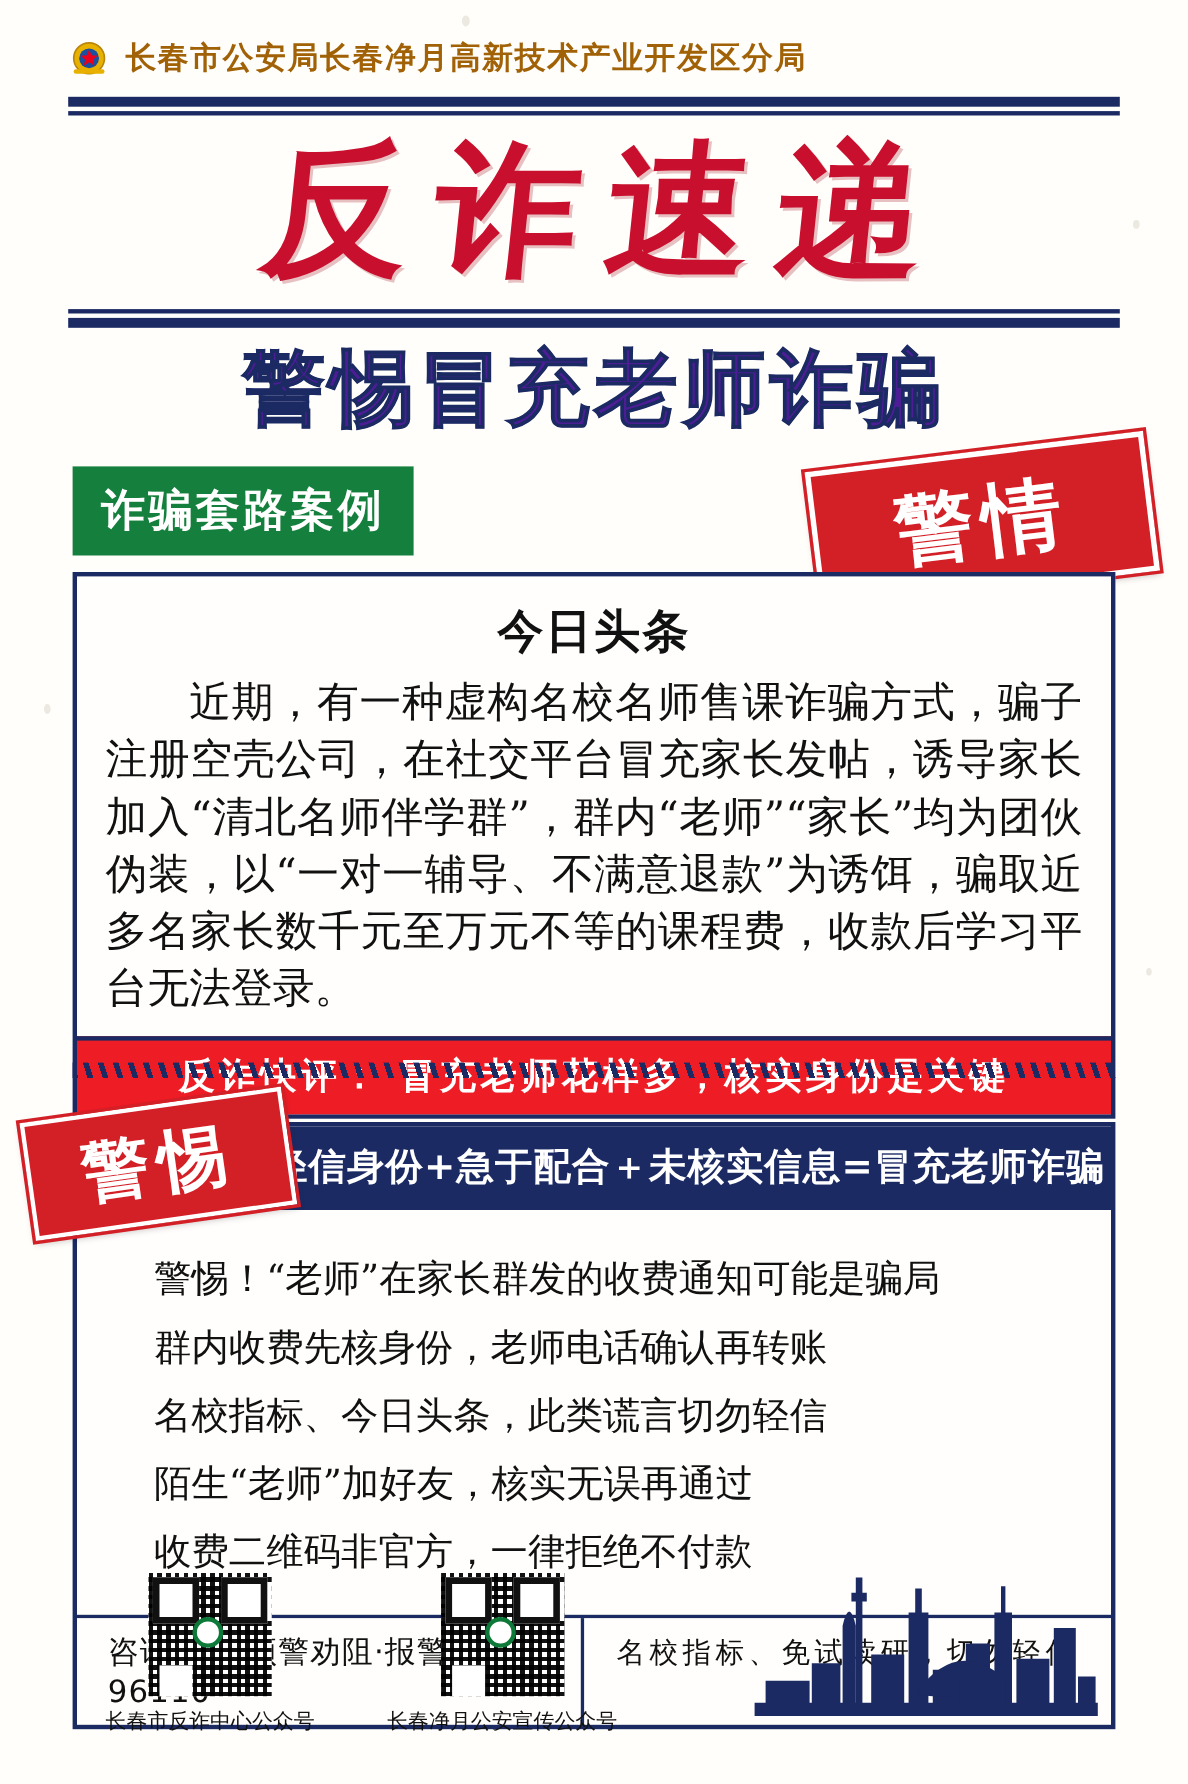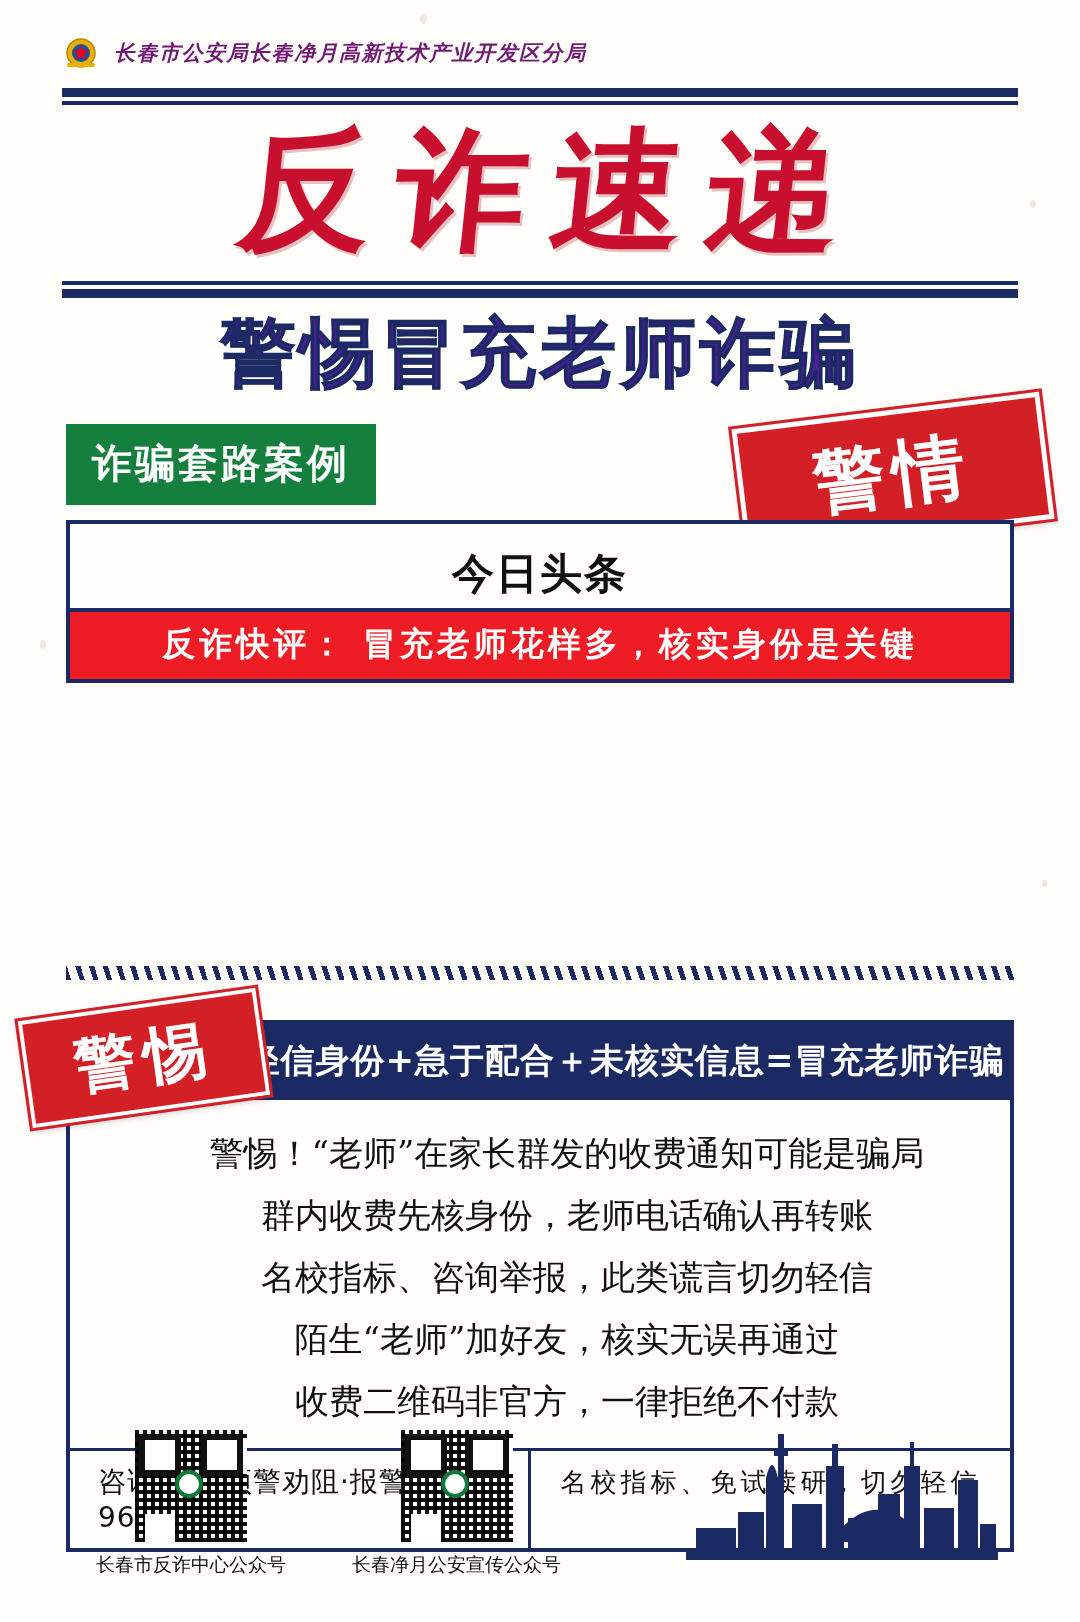--- a/index.html
+++ b/index.html
@@ -31,26 +31,25 @@
     gap: 14px;
   }
   .police-badge {
     width: 38px;
     height: 38px;
     position: relative;
     flex: 0 0 auto;
   }
   .org-name {
     font-family: "DejaVu Sans", sans-serif;
-    font-size: 21px;
-    font-weight: bold;
-    color: #701a75;
+    font-size: 28px;
+    font-weight: bold;
+    color: #a16207;
     letter-spacing: 1.5px;
     white-space: nowrap;
-    font-style: italic;
   }
 
   
   .rule-top {
     position: absolute;
     left: 62px;
     width: 956px;
     height: 9px;
     background: #1b2a63;
     top: 88px;
@@ -228,23 +227,22 @@
     font-weight: bold;
     font-size: 34px;
     letter-spacing: 1px;
     text-align: center;
     padding: 14px 0 16px 0;
     padding-left: 170px;
     box-sizing: border-box;
   }
   .tips-list {
     list-style: none;
-    margin: 6px;
+    margin: 16px;
     padding: 16px 0 10px 54px;
-    text-align: center;
   }
   .tips-list li {
     font-family: "DejaVu Serif", serif;
     font-size: 34px;
     line-height: 62px;
     color: #111;
   }
   .tips-footer {
     display: flex;
     align-items: stretch;
@@ -375,33 +373,34 @@
   <div class="rule-bottom"></div>
 
   <div class="subtitle">警惕冒充老师诈骗</div>
 
   <div class="section-label">诈骗套路案例</div>
 
   <div class="stamp stamp-jq">警情</div>
 
   <div class="case-box">
     <div class="case-title">今日头条</div>
+    <div class="case-body">近期，有一种虚构名校名师售课诈骗方式，骗子注册空壳公司，在社交平台冒充家长发帖，诱导家长加入“清北名师伴学群”，群内“老师”“家长”均为团伙伪装，以“一对一辅导、不满意退款”为诱饵，骗取近多名家长数千元至万元不等的课程费，收款后学习平台无法登录。</div>
     <div class="case-comment">反诈快评： 冒充老师花样多，核实身份是关键</div>
   </div>
 
   <div class="separator"></div>
 
   <div class="stamp stamp-jt">警惕</div>
 
   <div class="tips-box">
     <div class="tips-formula">轻信身份+急于配合＋未核实信息=冒充老师诈骗</div>
     <ul class="tips-list">
       <li>警惕！“老师”在家长群发的收费通知可能是骗局</li>
       <li>群内收费先核身份，老师电话确认再转账</li>
-      <li>名校指标、咨询举报，此类谎言切勿轻信</li>
+      <li>名校指标、今日头条，此类谎言切勿轻信</li>
       <li>陌生“老师”加好友，核实无误再通过</li>
       <li>收费二维码非官方，一律拒绝不付款</li>
     </ul>
     <div class="tips-footer">
       <div class="tips-hotline">咨询举报·预警劝阻·报警求助 96110</div>
       <div class="tips-slogan">名校指标、免试读研，切勿轻信</div>
     </div>
   </div>
 
   <div class="qr-row">

